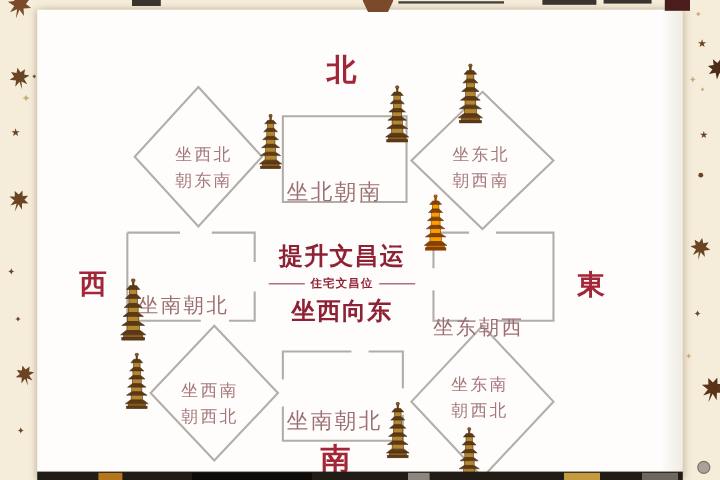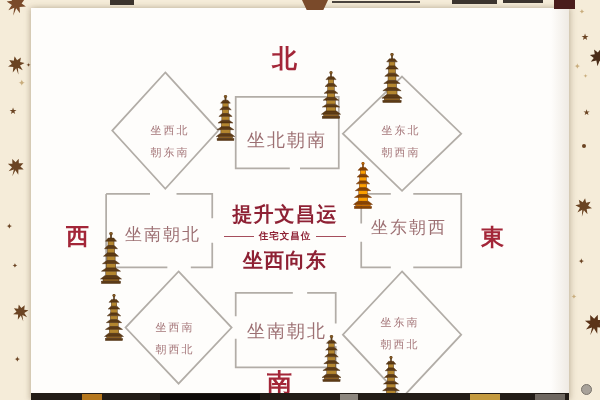--- a/index.html
+++ b/index.html
@@ -22,30 +22,30 @@
   #diagram-lines{position:absolute;left:0;top:0;}
   
   .dir{
     position:absolute;font-weight:bold;color:#a32638;letter-spacing:1px;
   }
   .dir-n{left:272px;top:42px;font-size:25px;}
   .dir-w{left:66px;top:221px;font-size:23px;}
   .dir-e{left:481px;top:222px;font-size:23px;}
   .dir-s{left:267px;top:366px;font-size:25px;}
   .box-label{
-    position:absolute;color:#9c6f72;text-align:center;letter-spacing:2px;
-    font-size:18px;line-height:20px;
+    position:absolute;color:#9c6f72;text-align:left;letter-spacing:2px;
+    font-size:18px;line-height:20px;margin-top:20px;
   }
   .bl-n{left:239px;top:130px;width:96px;}
   .bl-w{left:115px;top:225px;width:96px;font-size:17px;}
-  .bl-e{left:361px;top:218px;width:96px;font-size:17px;}
+  .bl-e{left:361px;top:243px;width:96px;font-size:17px;}
   .bl-s{left:239px;top:321px;width:96px;}
   .diamond-label{
     position:absolute;color:#a5777a;text-align:center;letter-spacing:2px;
-    font-size:11px;line-height:22px;width:104px;font-family:Liberation Serif, serif;
+    font-size:14px;line-height:22px;width:104px;font-family:Liberation Serif, serif;
   }
   .dl-nw{left:118px;top:119px;}
   .dl-ne{left:349px;top:119px;}
   .dl-sw{left:123px;top:316px;}
   .dl-se{left:348px;top:311px;}
   #center-title{position:absolute;left:210px;top:199px;width:150px;text-align:center;}
   .title-line{
     font-size:20px;font-weight:bold;color:#8e2134;letter-spacing:1px;line-height:30px;
     white-space:nowrap;
   }

